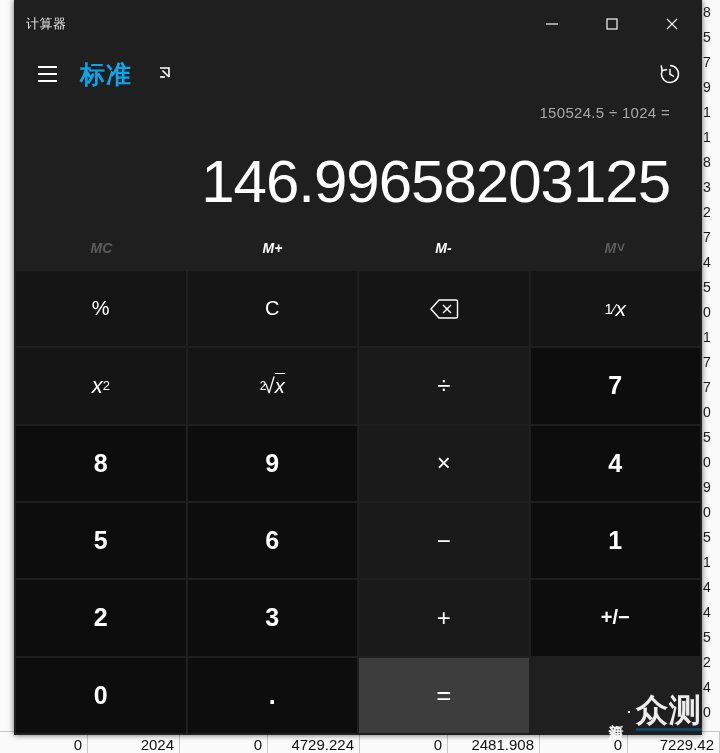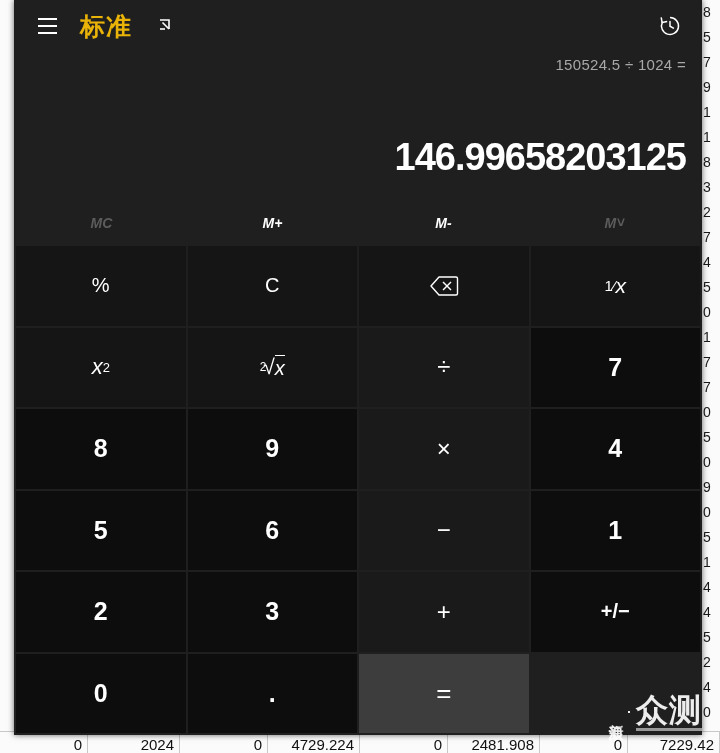--- a/index.html
+++ b/index.html
@@ -113,61 +113,60 @@
     width: 42px; height: 42px;
     display: flex; flex-direction: column;
     align-items: center; justify-content: center;
     gap: 5px;
   }
   #hamburger-button i {
     display: block; width: 19px; height: 2px; background: #ffffff;
   }
   #mode-title {
     font-size: 25px; font-weight: bold;
-    color: #eab308;
+    color: #0ea5e9;
     margin-left: 12px;
     letter-spacing: 1px;
   }
   #keep-on-top-button {
     width: 40px; height: 40px;
     margin-left: 14px;
     display: flex; align-items: center; justify-content: center;
     color: #ffffff;
   }
   #nav-spacer { flex: 1 1 auto; }
   #history-button {
     width: 48px; height: 48px;
     display: flex; align-items: center; justify-content: center;
     color: #ffffff;
   }
 
   
   #display-area {
     flex: 0 0 auto;
-    padding: 0 16px 0 0;
+    padding: 0 32px 0 0;
     display: flex; flex-direction: column;
     align-items: flex-end;
     justify-content: flex-start;
-    gap: 32px;
   }
   #expression-text {
     font-size: 15px;
     color: #a8a8a8;
     height: 26px; line-height: 26px;
     padding-top: 0;
     letter-spacing: 0.3px;
   }
   #result-text {
-    font-size: 38px;
-    font-weight: bold;
+    font-size: 60px;
+    font-weight: normal;
     color: #ffffff;
     line-height: 82px;
     letter-spacing: -1px;
     white-space: nowrap;
-    margin-top: 6px;
+    margin-top: 15px;
   }
 
   
   #memory-row {
     flex: 0 0 auto;
     height: 42px;
     display: flex;
     align-items: center;
     padding: 0 2px;
     margin-top: 4px;
@@ -223,21 +222,21 @@
     letter-spacing: 1px;
     padding-right: 5px;
     border-right: 2px solid #ffffff;
     margin-right: 6px;
     font-family: "DejaVu Sans", sans-serif;
   }
   #watermark .wm-big {
     font-size: 32px; line-height: 34px;
     color: #ffffff; font-weight: bold;
     letter-spacing: 1px;
-    border-bottom: 3px solid #a3a3a3;
+    border-bottom: 3px solid #0c4a6e;
     padding-bottom: 1px;
     font-family: "DejaVu Sans", sans-serif;
   }
 </style>
 </head>
 <body>
 
 <div id="backdrop">
   <div class="sheet-rowlines"></div>
   <div class="sheet-col-left"></div>
@@ -281,20 +280,41 @@
     <div class="cell narrow">0</div>
     <div class="cell wide">4729.224</div>
     <div class="cell narrow">0</div>
     <div class="cell wide">2481.908</div>
     <div class="cell narrow">0</div>
     <div class="cell wide">7229.42</div>
   </div>
 
 <div id="calc-window">
 
+  <div id="title-bar">
+    <div id="window-title">计算器</div>
+    <div id="titlebar-spacer"></div>
+
+    <div class="win-btn">
+      <svg width="16" height="16" viewBox="0 0 16 16" aria-hidden="true">
+        <line x1="2" y1="8" x2="14" y2="8" stroke="currentColor" stroke-width="1.3"></line>
+      </svg>
+    </div>
+    <div class="win-btn">
+      <svg width="16" height="16" viewBox="0 0 16 16" aria-hidden="true">
+        <rect x="3" y="3" width="10" height="10" fill="none" stroke="currentColor" stroke-width="1.3"></rect>
+      </svg>
+    </div>
+    <div class="win-btn">
+      <svg width="16" height="16" viewBox="0 0 16 16" aria-hidden="true">
+        <line x1="3" y1="3" x2="13" y2="13" stroke="currentColor" stroke-width="1.3"></line>
+        <line x1="13" y1="3" x2="3" y2="13" stroke="currentColor" stroke-width="1.3"></line>
+      </svg>
+    </div>
+  </div>
 
   <div id="nav-bar">
     <div id="hamburger-button">
       <i></i>
       <i></i>
       <i></i>
     </div>
     <div id="mode-title">标准</div>
     <div id="keep-on-top-button">
       <svg width="20" height="20" viewBox="0 0 20 20" aria-hidden="true">

